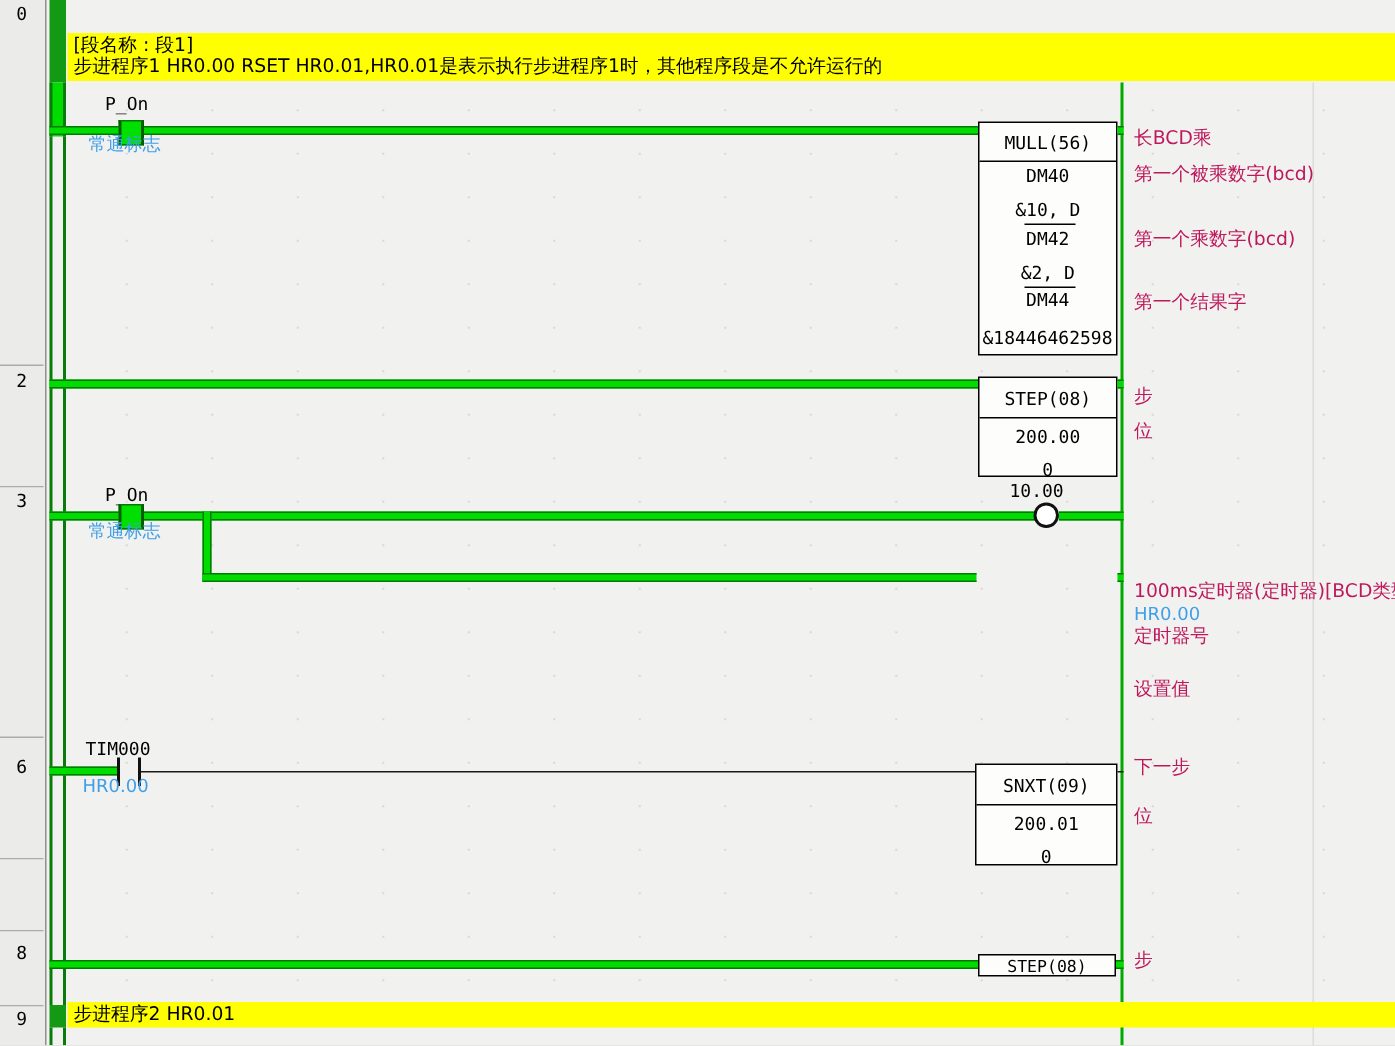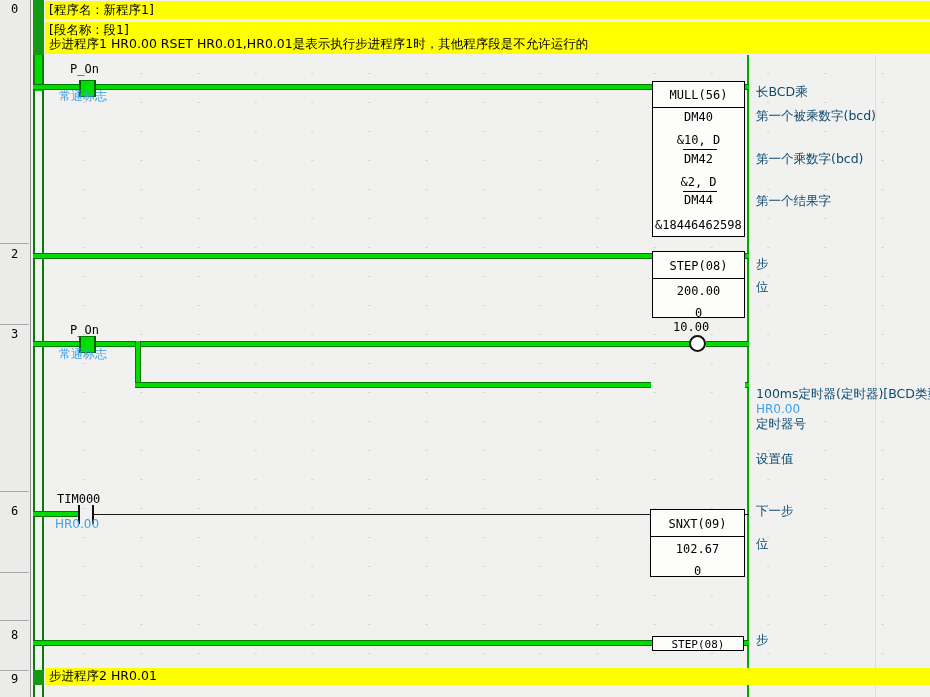--- a/index.html
+++ b/index.html
@@ -35,21 +35,21 @@
   
   .block{background:#fdfdfc;border:1px solid #000;box-sizing:border-box;}
   .btitle{position:absolute;left:0;top:0;width:100%;border-bottom:1px solid #000;text-align:center;box-sizing:border-box;}
   .btxt,.btitle span{font-family:"DejaVu Sans Mono","DejaVu Sans","Liberation Mono",monospace;font-size:12px;margin-top:46px;}
   .brow{position:absolute;left:0;width:100%;text-align:center;font-family:"DejaVu Sans Mono","DejaVu Sans",monospace;font-size:12px;white-space:nowrap;}
   .brow.left{text-align:left;padding-left:2px;overflow:hidden;box-sizing:border-box;}
   .bsep{position:absolute;height:1px;background:#000;}
   
   .addr{font-family:"DejaVu Sans Mono","Liberation Mono",monospace;font-size:12px;color:#000;white-space:nowrap;}
   .blue{color:#3f9fe8;font-size:12px;white-space:nowrap;}
-  .cmt{color:#0c4a6e;white-space:nowrap;}
+  .cmt{color:#be185d;white-space:nowrap;}
   
   .yband{background:#ffff00;}
   .yband .txt{position:absolute;left:4px;white-space:nowrap;}
 </style>
 </head>
 <body>
 
 <div id="screen">
 
   <div id="margin">
@@ -71,23 +71,20 @@
   <div id="grid"></div>
   <div id="faint-col"></div>
 
   <div class="abs rail-solid-green" style="left:33px;top:0;width:11px;height:55px"></div>
   <div class="abs rail-energized" style="left:33px;top:55px;width:11px;height:36px"></div>
   <div class="abs rail-double" style="left:33px;top:91px;width:11px;height:579px"></div>
   <div class="abs rail-solid-green" style="left:33px;top:670px;width:11px;height:15px"></div>
   <div class="abs rail-double" style="left:33px;top:685px;width:11px;height:12px"></div>
   <div class="abs" style="left:747px;top:55px;width:2px;height:642px;background:#00aa00"></div>
 
-  <div class="abs yband" style="left:45px;top:1px;width:885px;height:18px">
-    <div class="txt" style="top:2px">[程序名 :  新程序1]</div>
-  </div>
   <div class="abs yband" style="left:45px;top:22px;width:885px;height:32px">
     <div class="txt" style="top:1px">[段名称 :  段1]</div>
     <div class="txt" style="top:15px">步进程序1  HR0.00      RSET HR0.01,HR0.01是表示执行步进程序1时，其他程序段是不允许运行的</div>
   </div>
 
   <div class="abs pw" style="left:33px;top:84px;width:619px"></div>
   <div class="abs addr" style="left:70px;top:63px">P_On</div>
   <div class="abs contact-sq" style="left:79px;top:80px"></div>
   <div class="abs blue" style="left:59px;top:90px">常通标志</div>
 
@@ -137,21 +134,21 @@
 
   <div class="abs addr" style="left:57px;top:493px">TIM000</div>
   <div class="abs pw" style="left:33px;top:511px;width:46px"></div>
   <div class="abs cbar" style="left:78px;top:505px"></div>
   <div class="abs cbar" style="left:92px;top:505px"></div>
   <div class="abs thin" style="left:94px;top:514px;width:557px"></div>
   <div class="abs blue" style="left:55px;top:518px">HR0.00</div>
 
   <div class="abs block" style="left:650px;top:509px;width:95px;height:68px">
     <div class="btitle" style="height:27px"><span style="position:relative;top:7px">SNXT(09)</span></div>
-    <div class="brow" style="top:33px">102.67</div>
+    <div class="brow" style="top:33px">200.01</div>
     <div class="brow" style="top:55px">0</div>
   </div>
   <div class="abs thin" style="left:745px;top:514px;width:4px"></div>
   <div class="abs cmt" style="left:756px;top:504px">下一步</div>
   <div class="abs cmt" style="left:756px;top:537px">位</div>
 
   <div class="abs pw" style="left:33px;top:640px;width:619px"></div>
   <div class="abs block" style="left:652px;top:636px;width:92px;height:15px;text-align:center">
     <span class="btxt" style="position:relative;top:0;font-size:11px">STEP(08)</span>
   </div>

